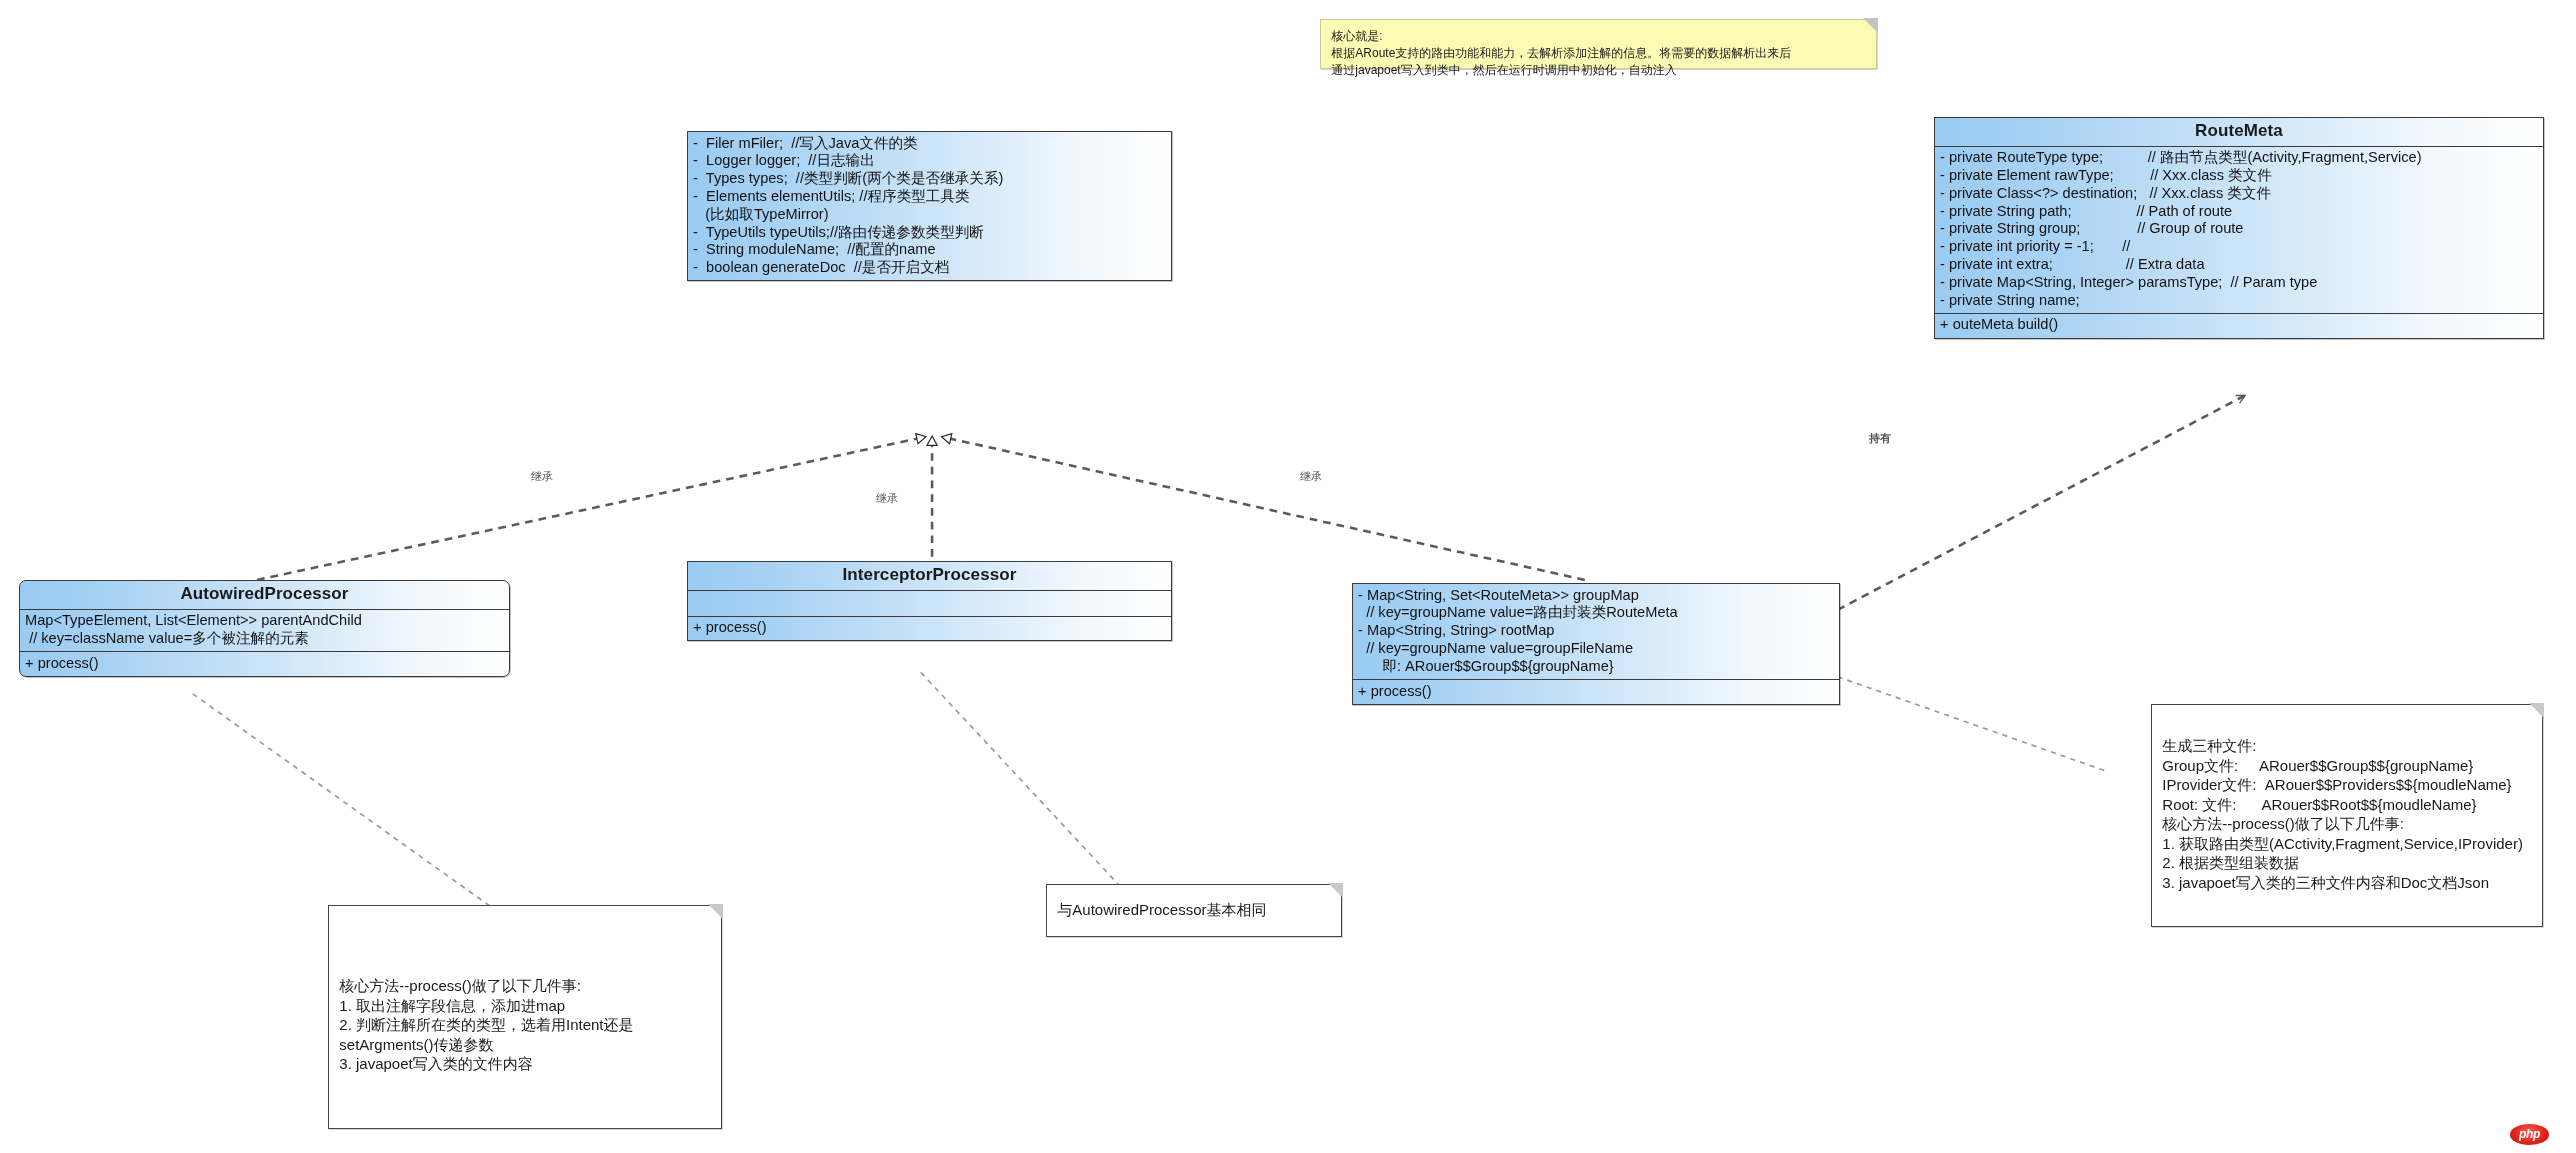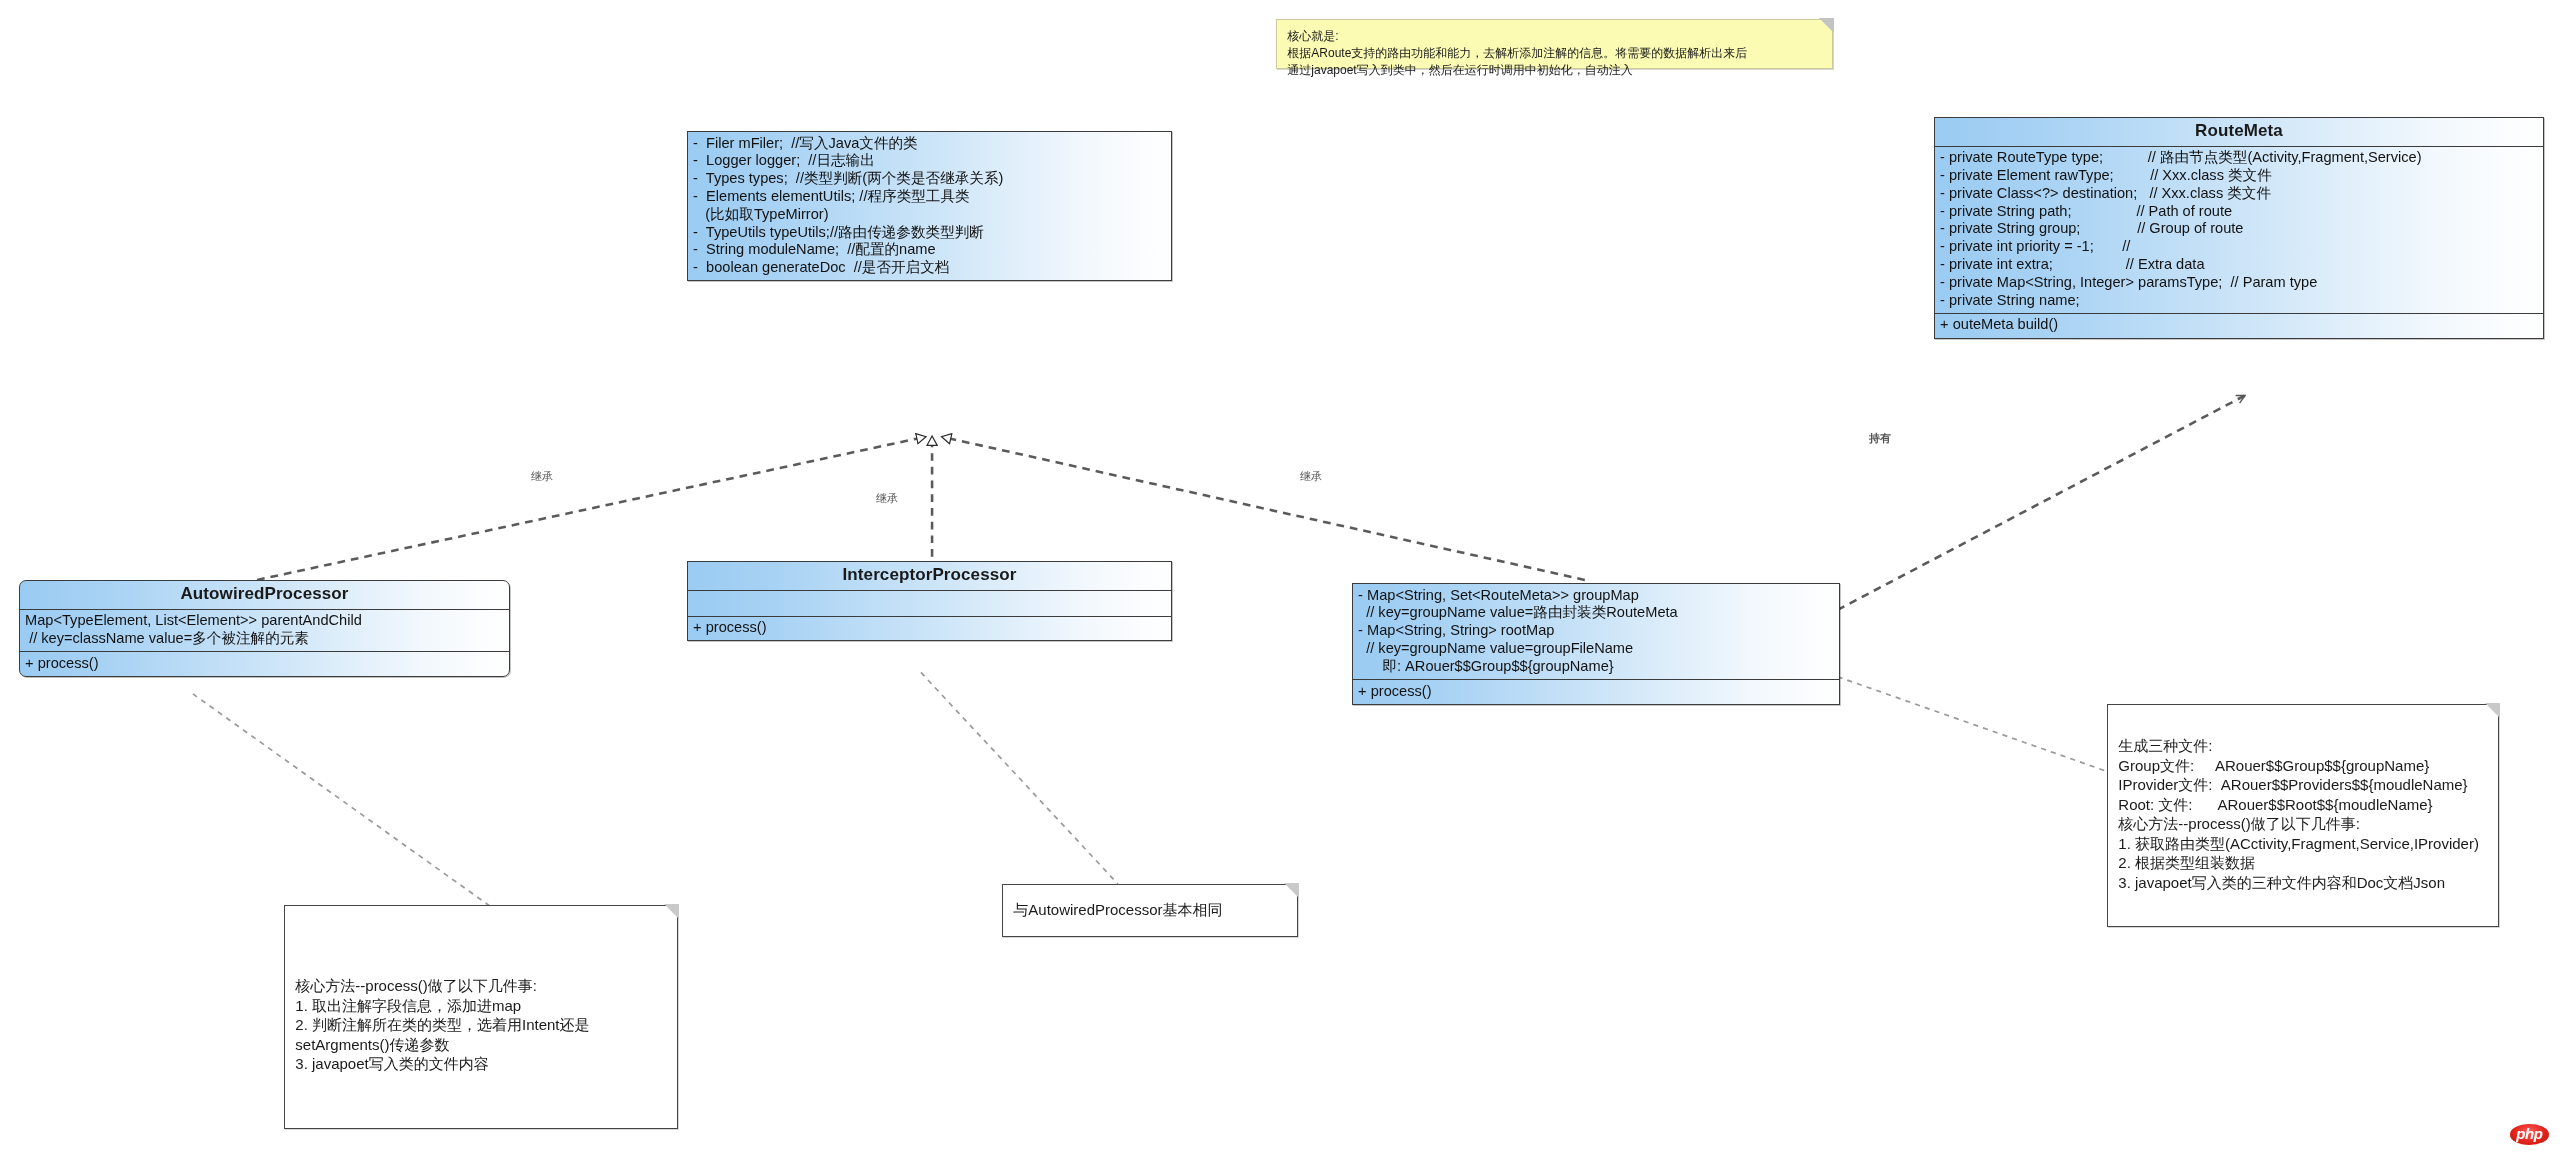--- a/index.html
+++ b/index.html
@@ -56,20 +56,21 @@
     min-height: 19px;
   }
 
   
   .note {
     position: absolute;
     box-sizing: border-box;
     background: #ffffff;
     border: 1.7px solid #454545;
     box-shadow: 0.9px 0.9px 0 rgba(0,0,0,0.18);
+    margin-left: 44px;
   }
   .note .note-body {
     padding: 8.6px 10.3px;
     font-size: 15px;
     line-height: 1.30;
     color: #1a1a1a;
     white-space: pre-wrap;
   }
   .note .fold {
     position: absolute;
@@ -104,21 +105,21 @@
   
   .watermark {
     position: absolute;
     width: 39px;
     height: 20.6px;
     border-radius: 50%;
     background: radial-gradient(ellipse at 50% 38%, #ff5e5e 0%, #e2231a 55%, #b3140d 100%);
     color: #ffffff;
     font-style: italic;
     font-weight: bold;
-    font-size: 15px;
+    font-size: 12px;
     line-height: 20.6px;
     text-align: center;
     letter-spacing: -0.4px;
   }
 </style>
 </head>
 <body>
 
 <div id="canvas">
 

